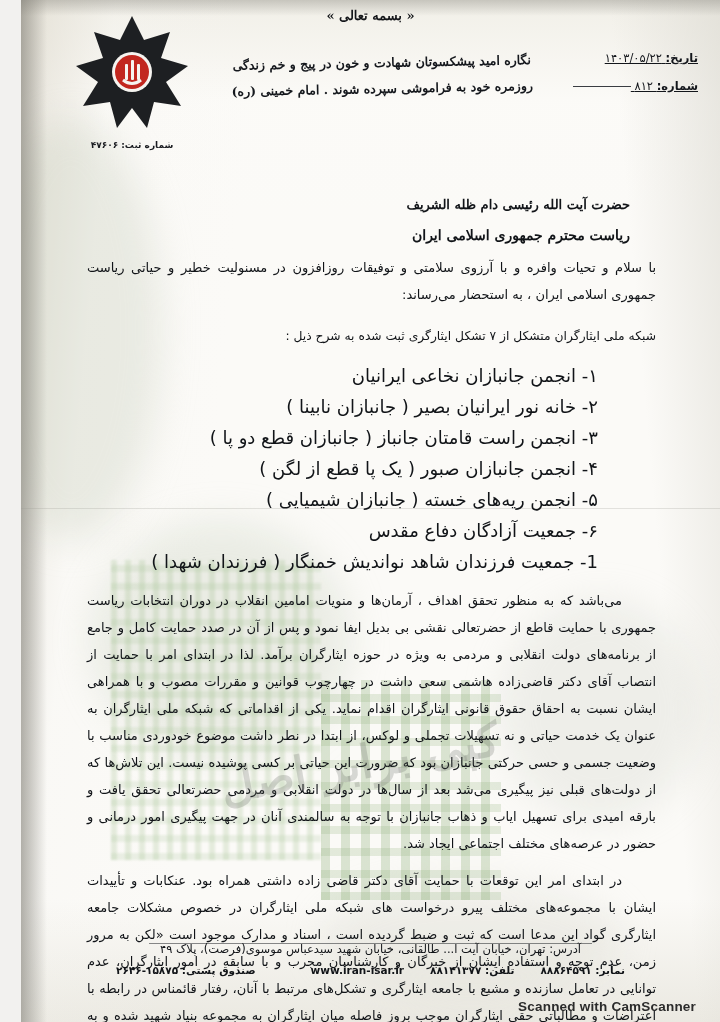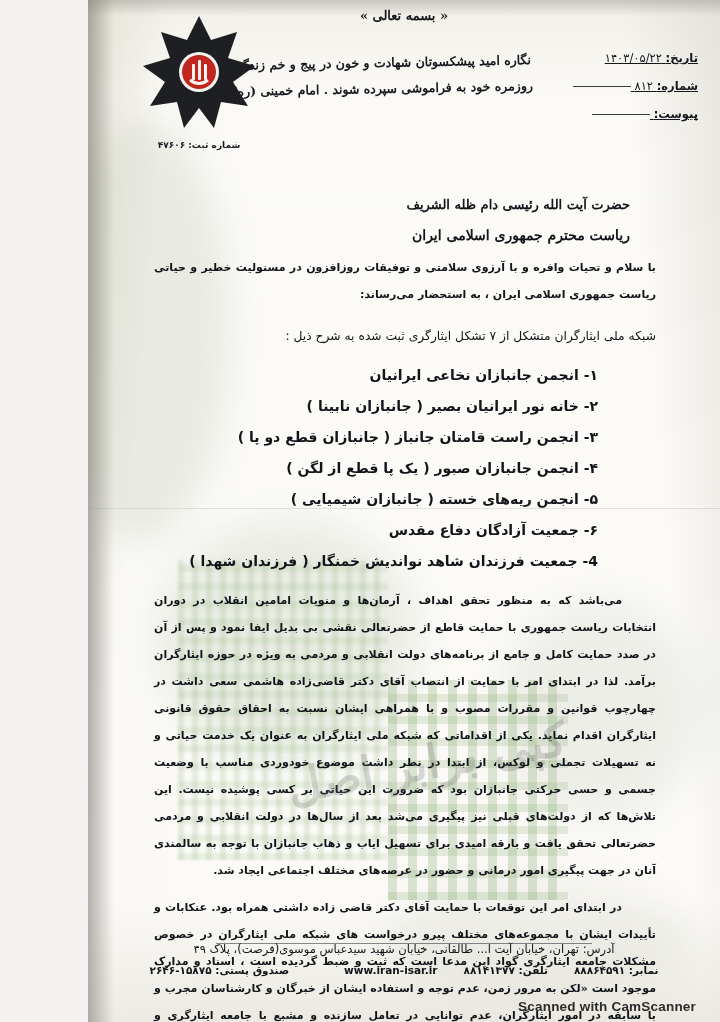--- a/index.html
+++ b/index.html
@@ -1,21 +1,21 @@
 <!DOCTYPE html>
 <html lang="fa" dir="rtl"><head>
 <meta charset="utf-8">
 <style>
   html, body {
     margin: 0; padding: 0;
     background: #f2f1ef;
   }
   .page {
     position: relative;
-    width: 632px;
+    width: 699px;
     height: 1022px;
     overflow: hidden;
     background: #f0abfc;
     font-family: "DejaVu Sans", sans-serif;
   }
   
   .paper {
     position: absolute;
     inset: 0;
     background:
@@ -150,22 +150,22 @@
   }
   .h2 {
     font-family: "DejaVu Serif", serif;
     font-weight: bold;
     font-size: 14px;
     line-height: 30px;
     padding-right: 64px;
   }
   .para {
     font-family: "DejaVu Sans", sans-serif;
-    font-size: 11px;
-    font-weight: bold;
+    font-size: 13px;
+    font-weight: normal;
     line-height: 27px;
     text-align: justify;
     padding: 0 38px 0 40px;
     margin-top: 10px;
   }
   .para.tight { margin-top: 4px; }
   .lead {
     font-family: "DejaVu Sans", sans-serif;
     font-size: 12.3px;
     font-weight: normal;
@@ -173,22 +173,22 @@
     padding-right: 38px;
     margin-top: 14px;
   }
   .list {
     margin: 10px 0 0 0;
     padding: 0 96px 0 0;
     list-style: none;
   }
   .list li {
     font-family: "DejaVu Sans", sans-serif;
-    font-size: 14px;
-    font-weight: bold;
+    font-size: 18px;
+    font-weight: normal;
     line-height: 31px;
     white-space: nowrap;
   }
   .para-indent { text-indent: 34px; }
 
   
   .watermark {
     position: absolute;
     left: 150px; top: 740px;
     width: 330px; height: 180px;
@@ -273,24 +273,20 @@
   <div class="bismillah">« بسمه تعالی »</div>
 
   <div class="meta-block">
     <div class="meta-row">
       <span class="lbl">تاریخ:</span>
       <span class="val">۱۴۰۳/۰۵/۲۲</span>
     </div>
     <div class="meta-row">
       <span class="lbl">شماره:</span>
       <span class="val">۸۱۲</span>
-      <span class="meta-rule"></span>
-    </div>
-    <div class="meta-row">
-      <span class="lbl">پیوست:</span>
       <span class="meta-rule"></span>
     </div>
   </div>
 
   <div class="quote">
     <div>نگاره امید پیشکسوتان شهادت و خون در پیج و خم زندگی</div>
     <div>روزمره خود به فراموشی سپرده شوند . امام خمینی (ره)</div>
   </div>
 
   <div class="logo-wrap">
@@ -322,21 +318,21 @@
     <div class="para tight">با سلام و تحیات وافره و با آرزوی سلامتی و توفیقات روزافزون در مسنولیت خطیر و حیاتی ریاست جمهوری اسلامی ایران ، به استحضار می‌رساند:</div>
     <div class="lead">شبکه ملی ایثارگران متشکل از ۷ تشکل ایثارگری ثبت شده به شرح ذیل :</div>
 
     <ul class="list">
       <li>۱- انجمن جانبازان نخاعی ایرانیان</li>
       <li>۲- خانه نور ایرانیان بصیر ( جانبازان نابینا )</li>
       <li>۳- انجمن راست قامتان جانباز ( جانبازان قطع دو پا )</li>
       <li>۴- انجمن جانبازان صبور ( یک پا قطع از لگن )</li>
       <li>۵- انجمن ریه‌های خسته ( جانبازان شیمیایی )</li>
       <li>۶- جمعیت آزادگان دفاع مقدس</li>
-      <li>4- جمعیت فرزندان شاهد نواندیش خمنگار ( فرزندان شهدا )</li>
+      <li>1- جمعیت فرزندان شاهد نواندیش خمنگار ( فرزندان شهدا )</li>
     </ul>
 
     <div class="para para-indent">می‌باشد که به منظور تحقق اهداف ، آرمان‌ها و منویات امامین انقلاب در دوران انتخابات ریاست جمهوری با حمایت قاطع از حضرتعالی نقشی بی بدیل ایفا نمود و پس از آن در صدد حمایت کامل و جامع از برنامه‌های دولت انقلابی و مردمی به ویژه در حوزه ایثارگران برآمد. لذا در ابتدای امر با حمایت از انتصاب آقای دکتر قاضی‌زاده هاشمی سعی داشت در چهارچوب قوانین و مقررات مصوب و با همراهی ایشان نسبت به احقاق حقوق قانونی ایثارگران اقدام نماید. یکی از اقداماتی که شبکه ملی ایثارگران به عنوان یک خدمت حیاتی و نه تسهیلات تجملی و لوکس، از ابتدا در نطر داشت موضوع خودوردی مناسب با وضعیت جسمی و حسی حرکتی جانبازان بود که ضرورت این حیاتی بر کسی پوشیده نیست. این تلاش‌ها که از دولت‌های قبلی نیز پیگیری می‌شد بعد از سال‌ها در دولت انقلابی و مردمی حضرتعالی تحقق یافت و بارقه امیدی برای تسهیل ایاب و ذهاب جانبازان با توجه به سالمندی آنان در جهت پیگیری امور درمانی و حضور در عرصه‌های مختلف اجتماعی ایجاد شد.</div>
     <div class="para para-indent">در ابتدای امر این توقعات با حمایت آقای دکتر قاضی زاده داشتی همراه بود. عنکابات و تأییدات ایشان با مجموعه‌های مختلف پیرو درخواست های شبکه ملی ایثارگران در خصوص مشکلات جامعه ایثارگری گواد این مدعا است که ثبت و ضبط گردیده است ، اسناد و مدارک موجود است «لکن به مرور زمن، عدم توجه و استفاده ایشان از خبرگان و کارشناسان مجرب و با سابقه در امور ایثارگران، عدم توانایی در تعامل سازنده و مشبع با جامعه ایثارگری و تشکل‌های مرتبط با آنان، رفتار قائمناس در رابطه با اعتراضات و مطالباتی حقی ایثارگران موجب بروز فاصله میان ایثارگران به مجموعه بنیاد شهید شده و به مرور عمیق‌تر شود، به طوری که ایشان مدیران خود را از تماس و ارتباط با تشکل‌های مستقل و موثر در جامعه ایثارگری به ویژه شبکه ملی ایثارگران بر حذر نموده است. در ارتباط با دولت</div>
   </div>
 
   <div class="watermark">
     <div class="wm-text">کپی برابر اصل</div>
   </div>
 

